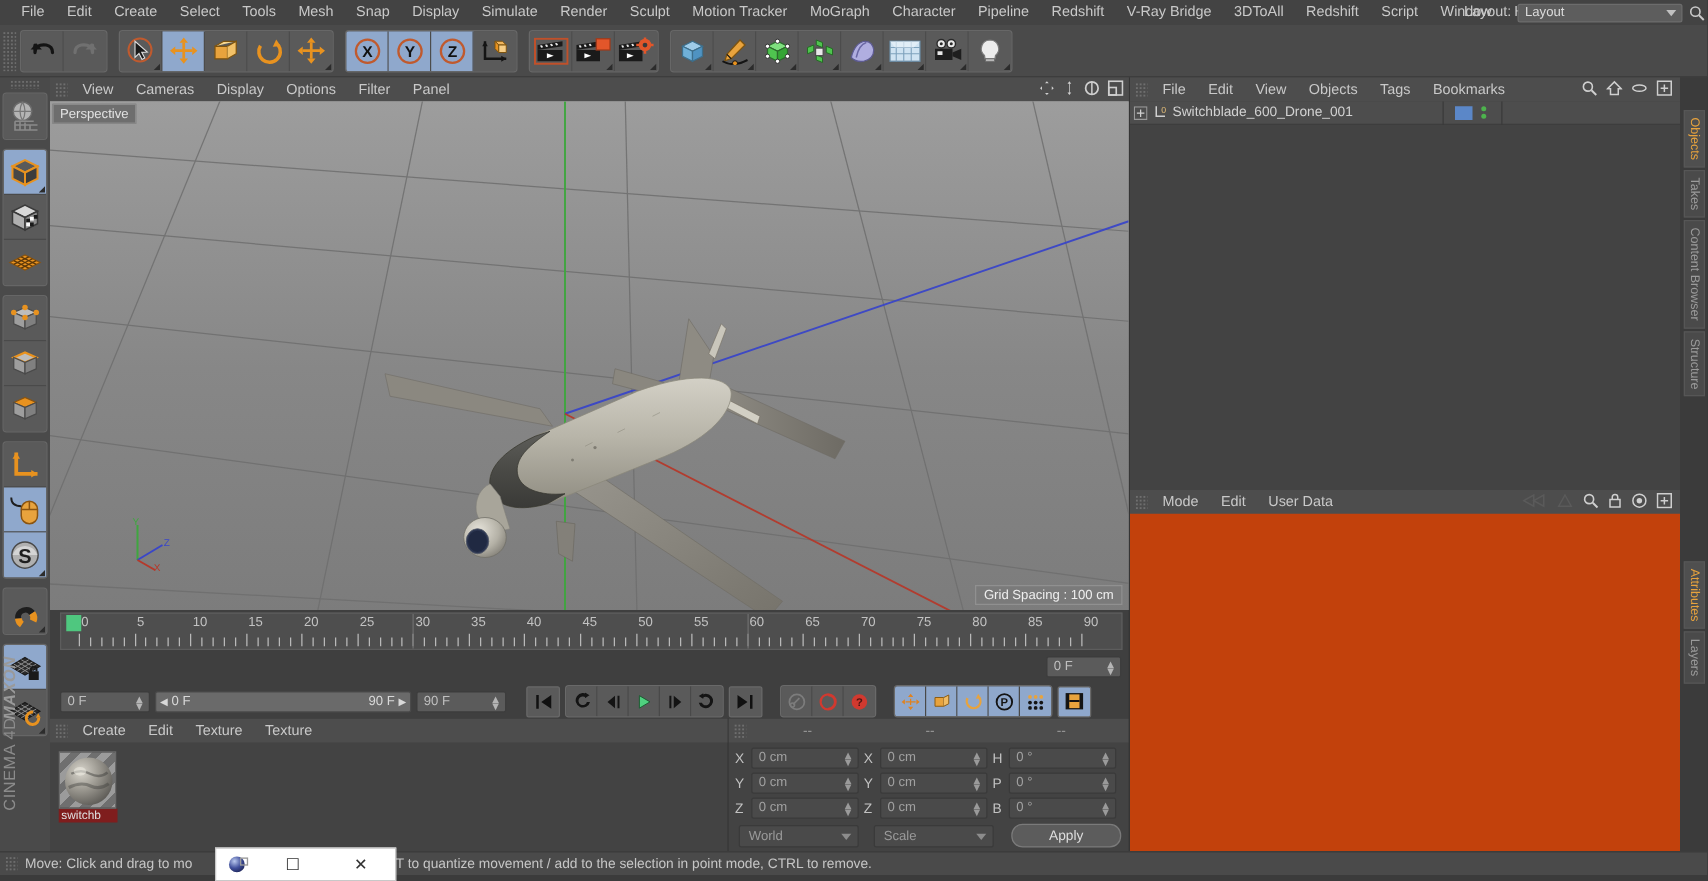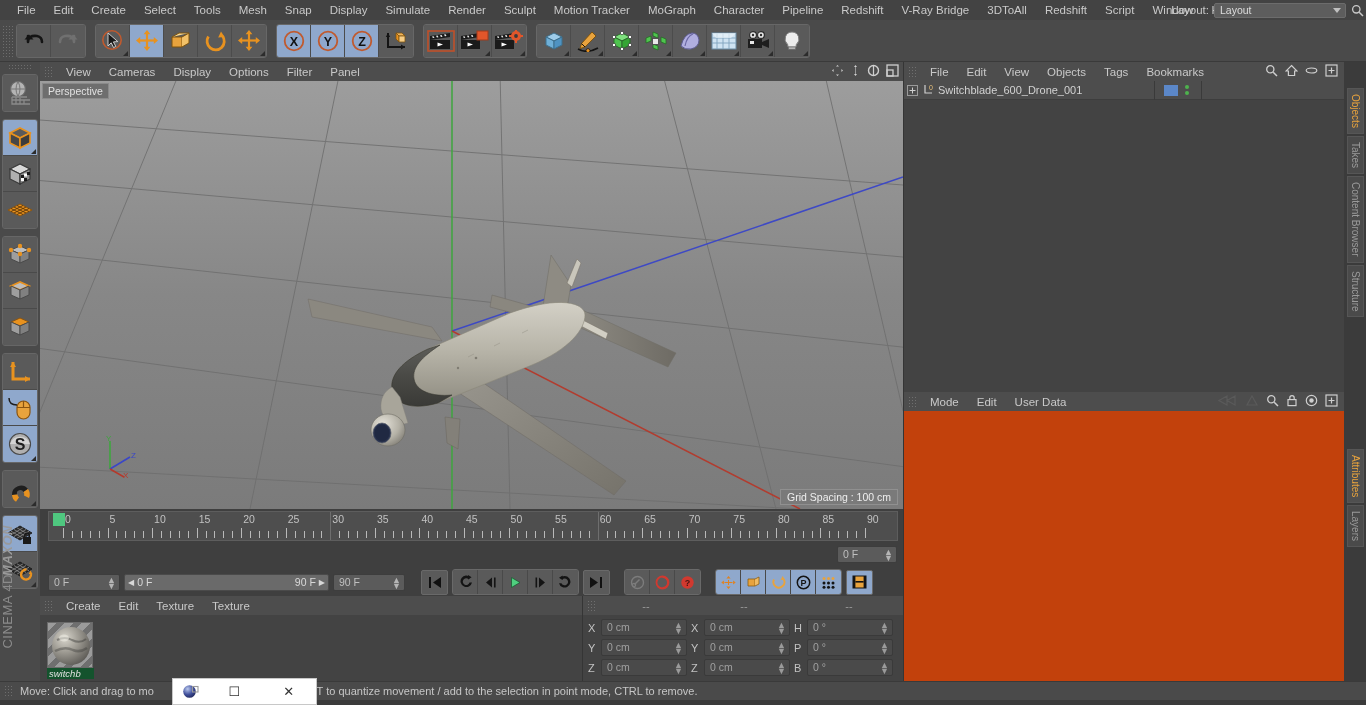--- a/index.html
+++ b/index.html
@@ -88,22 +88,22 @@
   
   #bottom { flex:1; display:flex; background:#3f3f3f; }
   #matmgr { width:558px; background:#434343; border-right:1px solid #353535; }
   #matmenu { height:19px; background:#4d4d4d; display:flex; align-items:center; padding-left:4px;}
   #matmenu .vm{padding:0 9px; font-size:11.5px; color:#c9c9c9;}
   #matbody { padding:7px 0 0 7px; }
   .matitem { width:48px; }
   .matthumb { width:46px;height:46px; border:1px solid #6a6a6a; position:relative; overflow:hidden;
       background:
         repeating-linear-gradient(135deg,#9b9b9b 0 6px,#6f6f6f 6px 12px);}
-  .matlabel { background:#14532d; color:#e0e0e0; font-size:9.5px; text-align:left; padding:0 2px;
-      width:47px; overflow:hidden; white-space:nowrap;font-style:italic; }
+  .matlabel { background:#7f1d1d; color:#e0e0e0; font-size:9.5px; text-align:left; padding:0 2px;
+      width:47px; overflow:hidden; white-space:nowrap; }
   #coords { flex:1; background:#434343; }
   #coordhdr { height:19px; background:#4d4d4d; display:flex; align-items:center; padding-left:4px; gap:0; }
   .chcell { font-size:11px; color:#9a9a9a; text-align:center; }
   #coordbody { padding:4px 6px 0 5px; }
   .crow { display:flex; align-items:center; margin-bottom:3px; gap:0; }
   .clbl { width:13px; font-size:11px; color:#c2c2c2; text-align:left; }
   .cfield { height:17px; background:#4a4a4a; border:1px solid #3a3a3a; border-radius:2px;
       font-size:10.5px; color:#a0a0a0; padding-left:5px; line-height:15px; position:relative; margin-right:4px;}
   .cfield .sp{position:absolute;right:3px;top:2px;color:#9a9a9a;font-size:9px;line-height:6px;}
   .cdrop { height:18px; background:#4a4a4a; border:1px solid #3a3a3a; border-radius:2px;
@@ -1087,20 +1087,25 @@
               <div class="cfield" style="width:86px;"><span>0 °</span><span class="sp">▲<br>▼</span></div>
             </div>
             <div class="crow">
               <span class="clbl">Z</span>
               <div class="cfield" style="width:86px;"><span>0 cm</span><span class="sp">▲<br>▼</span></div>
               <span class="clbl">Z</span>
               <div class="cfield" style="width:86px;"><span>0 cm</span><span class="sp">▲<br>▼</span></div>
               <span class="clbl">B</span>
               <div class="cfield" style="width:86px;"><span>0 °</span><span class="sp">▲<br>▼</span></div>
             </div>
+            <div class="crow" style="margin-top: 4px;">
+              <div class="cdrop" style="width:96px;margin-left:3px;margin-right:12px;"><span>World</span><span class="arw"></span></div>
+              <div class="cdrop" style="width:96px;margin-right:14px;"><span>Scale</span><span class="arw"></span></div>
+              <div id="applybtn" style="width:88px;">Apply</div>
+            </div>
           </div>
       </div>
     </div>
   </div>
 
   <div id="rightcol">
     <div id="objmgr">
       <div class="panelmenu">
         <div class="grip" style="width:10px;height:12px;margin-right:3px;"></div>
         <div id="objmenu-items" style="display:flex;">

